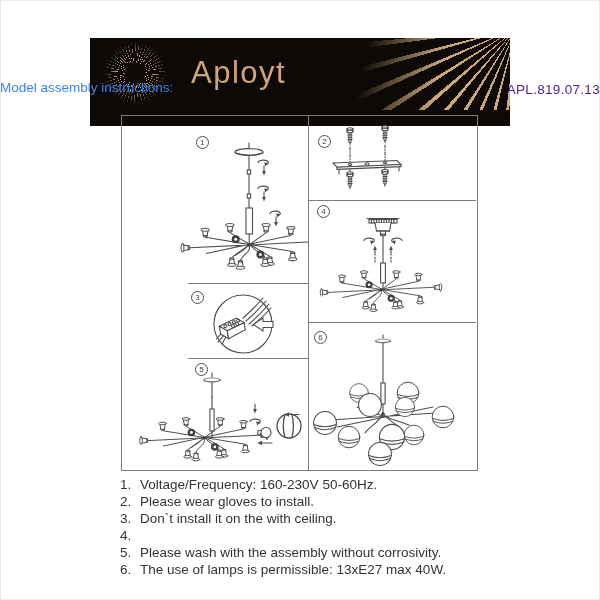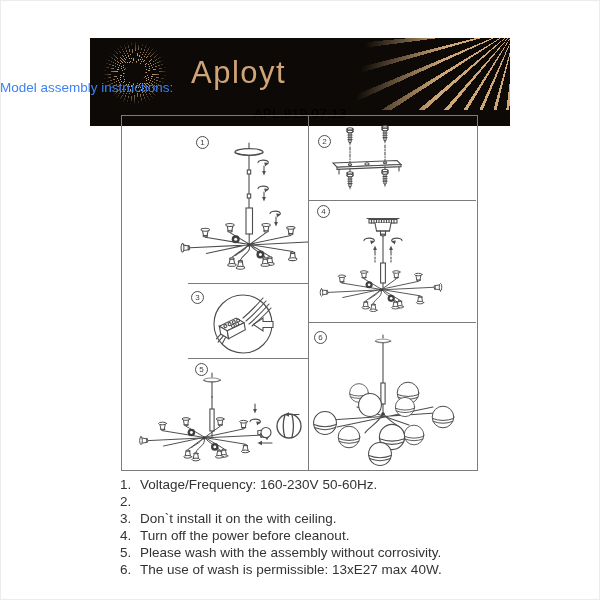--- a/index.html
+++ b/index.html
@@ -15,21 +15,21 @@
       repeating-conic-gradient(#c99e6d 0deg 1.3deg,rgba(12,9,6,0) 1.3deg 7.2deg);}
   .rays{position:absolute;right:0;top:0;width:165px;height:72px;
     background:
       linear-gradient(100deg,#0c0906 12%,rgba(12,9,6,0) 58%),
       repeating-conic-gradient(from 168deg at 104% -14%,#d0a878 0deg 2deg,rgba(12,9,6,0) 2deg 8.6deg);}
   .brand{position:absolute;left:101px;top:0;height:72px;line-height:70px;
     font-size:31px;letter-spacing:1.5px;color:#cfa477;font-weight:400;}
 
   
   .title1{position:absolute;left:0;right:0;top:80px;text-align:left;font-size:13.5px;color:#3b82f6;}
-  .title2{position:absolute;left:0;right:0;top:106px;text-align:center;font-size:13.5px;color:#000000;letter-spacing:.3px;}
+  .title2{position:absolute;left:0;right:0;top:82px;text-align:right;font-size:13.5px;color:#4c1d95;letter-spacing:.3px;}
 
   
   .box{position:absolute;left:121px;top:115px;width:357px;height:356px;border:1px solid #7c7c7c;box-sizing:border-box;}
   .divider{position:absolute;background:#7c7c7c;}
   .panel{position:absolute;}
   .badge{position:absolute;width:13px;height:13px;box-sizing:border-box;border:1px solid #4d4d4d;border-radius:50%;
          font-size:8px;line-height:11px;text-align:center;color:#3f3f3f;background:#fff;}
 
   
   .notes{position:absolute;left:120px;top:476px;width:420px;margin:0;padding:0;list-style:none;}
@@ -266,32 +266,32 @@
     </div>
   </div>
 
   <ol class="notes">
     <li>
         <span class="n">1.</span>
         <span>Voltage/Frequency: 160-230V 50-60Hz.</span>
       </li>
     <li>
         <span class="n">2.</span>
+        <span>Please wear gloves to install.</span>
       </li>
     <li>
         <span class="n">3.</span>
         <span>Don`t install it on the with ceiling.</span>
       </li>
     <li>
         <span class="n">4.</span>
-        <span>Turn off the power before cleanout.</span>
       </li>
     <li>
         <span class="n">5.</span>
         <span>Please wash with the assembly without corrosivity.</span>
       </li>
     <li>
         <span class="n">6.</span>
-        <span>The use of wash is permissible: 13xE27 max 40W.</span>
+        <span>The use of lamps is permissible: 13xE27 max 40W.</span>
       </li>
   </ol>
 
 </div>
 
 </body></html>

